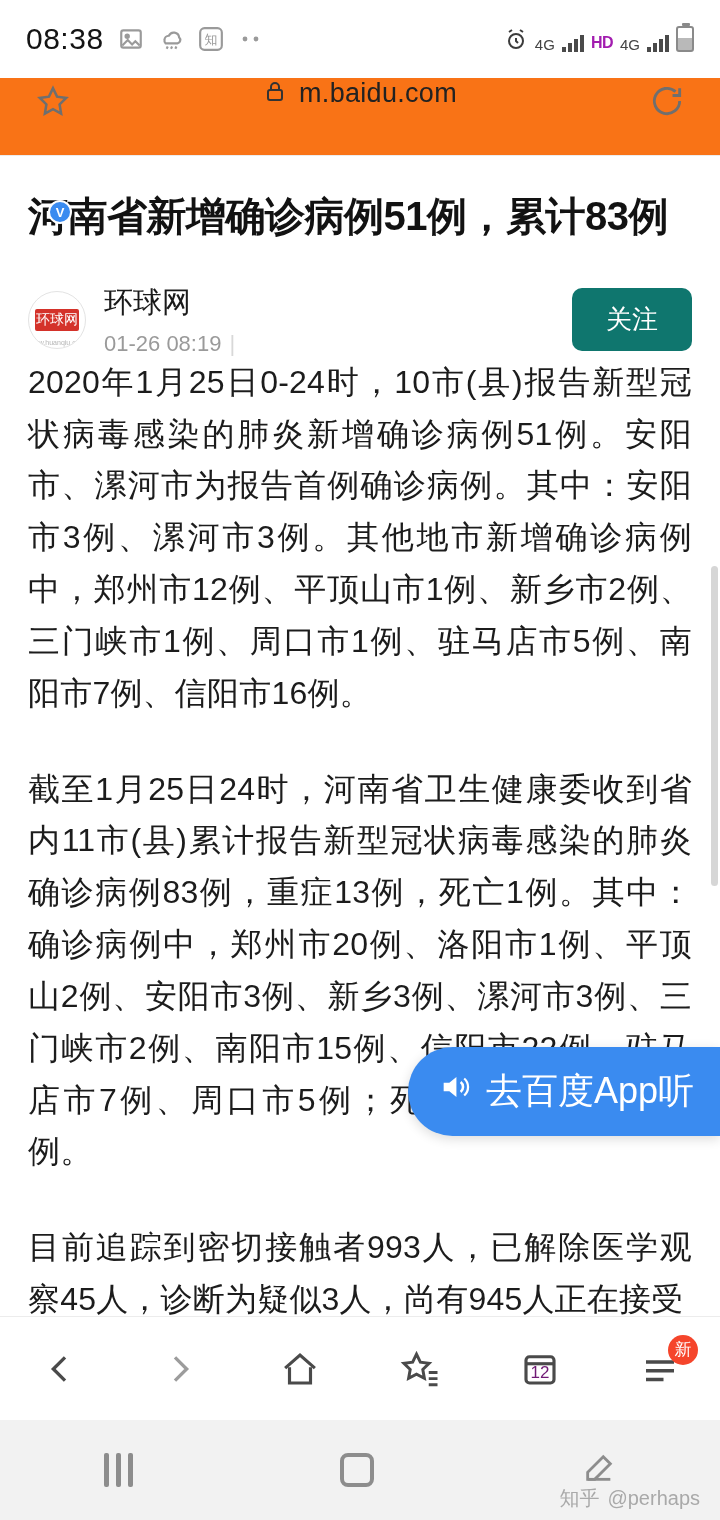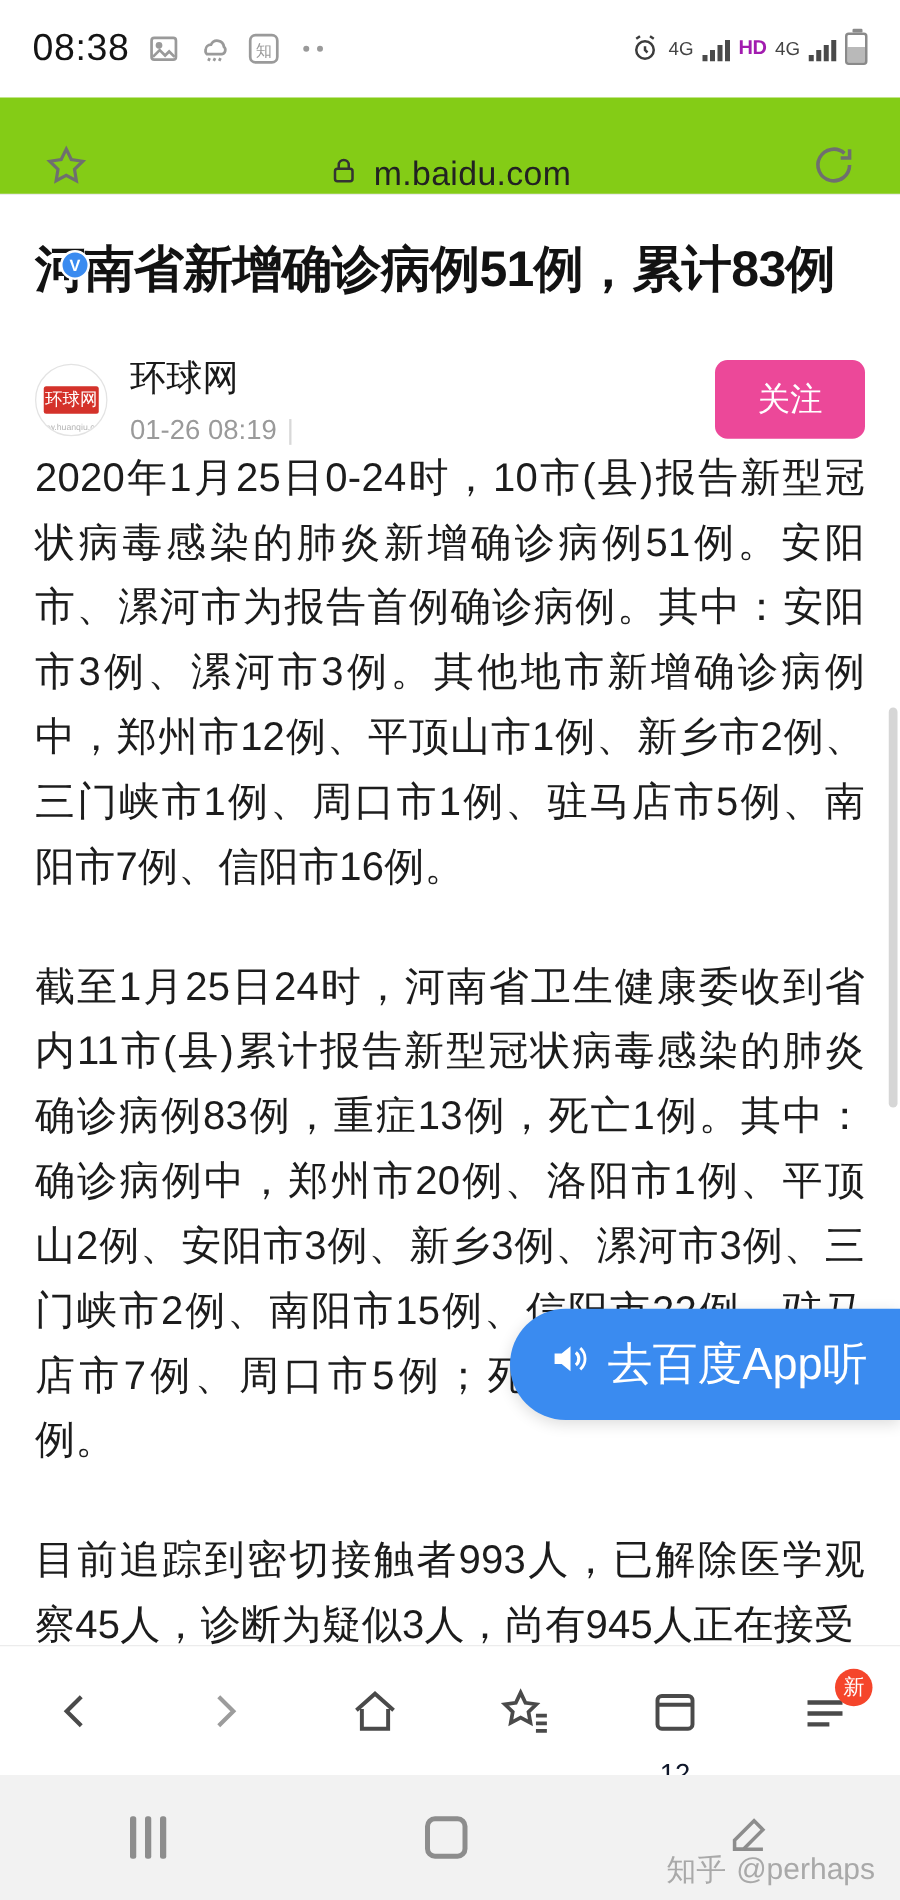--- a/index.html
+++ b/index.html
@@ -34,21 +34,21 @@
   .status-time {
     font-size: 30px;
     color: #141414;
     letter-spacing: 0.5px;
     font-family: "Liberation Sans", sans-serif;
   }
   .status-icon { color: #8b8b8b; display: inline-flex; align-items: center; }
   .status-right {
     margin-left: auto;
     display: flex;
-    align-items: center;
+    align-items: flex-end;
     gap: 7px;
   }
   .tiny-label {
     font-size: 15px;
     color: #444;
     line-height: 1;
   }
   .sig-bars { display: inline-flex; align-items: flex-end; gap: 2px; height: 20px; }
   .sig-bars i { display:block; width: 4px; background: #4a4a4a; }
   .sig-bars i:nth-child(1){height:5px}
@@ -68,24 +68,24 @@
   .battery::after {
     content: "";
     position: absolute; top: -5px; left: 4px;
     width: 8px; height: 3px; background: #8a8a8a; border-radius: 1px;
   }
 
   
   .urlbar {
     height: 78px;
     display: flex;
-    align-items: flex-end;
+    align-items: flex-start;
     padding: 0 30px;
     flex: 0 0 auto;
-    background: #84cc16;
+    background: #f97316;
     border-bottom: 1px solid #ececec;
   }
   .url-center {
     flex: 1 1 auto;
     display: flex;
     align-items: center;
     justify-content: center;
     gap: 12px;
   }
   .url-text {
@@ -153,21 +153,21 @@
   }
   .byline-texts { display: flex; flex-direction: column; gap: 8px; }
   .source-name { font-size: 29px; color: #1a1a1a; }
   .meta-row {
     display: flex; align-items: flex-start; gap: 8px;
     font-size: 22px; color: #9a9a9a;
   }
   .meta-sep { color: #d8d8d8; }
   .follow-btn {
     margin-left: auto;
-    background: #ec4899;
+    background: #0f766e;
     color: #ffffff;
     font-size: 26px;
     border-radius: 10px;
     padding: 14px 34px;
     flex: 0 0 auto;
     border: none;
     font-family: "Liberation Sans", sans-serif;
   }
   .article-body { }
   .para {
@@ -213,23 +213,23 @@
     position: relative;
   }
   .bb-item {
     width: 80px; height: 80px;
     display: flex; align-items: center; justify-content: center;
     color: #4a4a4a;
     position: relative;
   }
   .tab-count {
     position: absolute;
-    font-size: 22px;
-    color: #0f172a;
-    top: 34px; left: 50%; transform: translateX(-50%); margin-top: 43px;
+    font-size: 17px;
+    color: #701a75;
+    top: 34px; left: 50%; transform: translateX(-50%);
   }
   .new-badge {
     position: absolute;
     top: 6px; right: 2px;
     background: #f5452b;
     color: #fff;
     font-size: 17px;
     border-radius: 50%;
     width: 30px; height: 30px;
     display: flex; align-items: center; justify-content: center;
@@ -245,21 +245,21 @@
     justify-content: space-around;
     position: relative;
   }
   .nav-recent { display: flex; gap: 7px; }
   .nav-recent i { display: block; width: 5px; height: 34px; background: #8d8d8d; border-radius: 2px; }
   .nav-home { width: 34px; height: 34px; border: 4px solid #8d8d8d; border-radius: 8px; }
   .nav-back { color: #8d8d8d; }
   .watermark {
     position: absolute;
     right: 20px; bottom: 8px;
-    font-size: 24px;
+    font-size: 20px;
     color: #a9a9a9;
     display: flex; align-items: center; gap: 8px;
   }
 </style>
 </head>
 <body>
 
 <div class="phone">
 
   <div class="statusbar">

